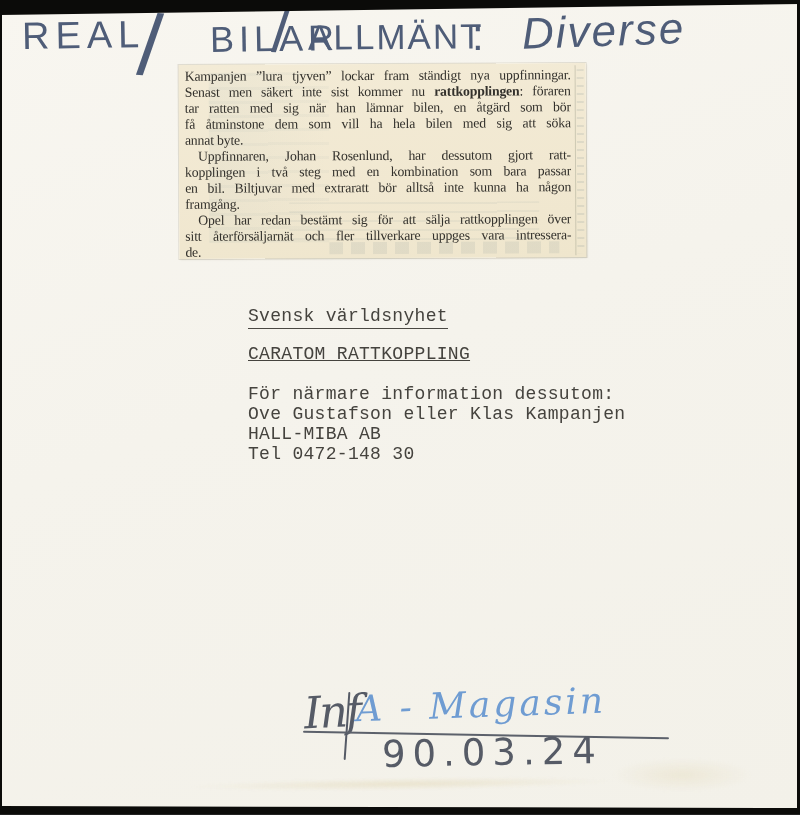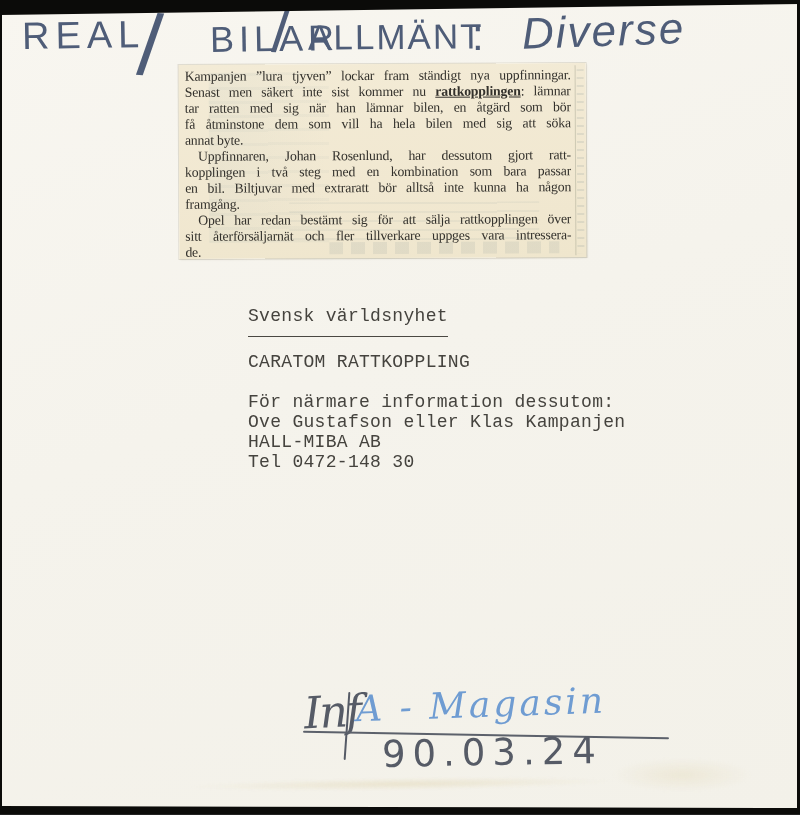--- a/index.html
+++ b/index.html
@@ -43,21 +43,21 @@
   }
   .np-text{
     position:absolute;left:6px;top:4px;width:386px;
     font-family:"Liberation Serif",serif;
     font-size:13.8px;line-height:16px;letter-spacing:-0.2px;
     color:#33312c;
   }
   .np-line{height:16px;overflow:hidden;text-align:justify;text-align-last:justify;}
   .np-line.lastline{text-align-last:left;}
   .np-line.indent{text-indent:13px;}
-  .np-bold{font-weight:bold;text-decoration:underline;}
+  .np-bold{font-weight:bold;}
   
   .col-rule{position:absolute;left:396px;top:2px;bottom:2px;width:1px;background:rgba(110,120,100,0.28);}
   .ghost-col{
     position:absolute;left:398px;top:6px;bottom:4px;right:2px;
     background:repeating-linear-gradient(to bottom,rgba(90,115,125,0.13) 0 2px,transparent 2px 8px);
   }
   .ghost-a{
     position:absolute;left:110px;top:138px;width:250px;height:40px;
     background:repeating-linear-gradient(to bottom,rgba(90,120,130,0.07) 0 2px,transparent 2px 9px);
   }
@@ -73,23 +73,23 @@
   }
 
   
   .typed{
     position:absolute;left:246px;top:306px;
     font-family:"Liberation Mono",monospace;
     color:#45433e;font-size:18px;letter-spacing:0.3px;white-space:nowrap;
   }
   .typed-headline{
     display:inline-block;border-bottom:1.6px solid #4a4842;
-    padding-bottom:10px;margin-bottom:15px;
+    padding-bottom:2px;margin-bottom:15px;
   }
-  .typed-product{margin-bottom:20px;}
+  .typed-product{margin-bottom:20px;text-decoration:underline;}
   .typed-line{line-height:20px;}
 
   
   .sig-dark{
     position:absolute;left:302px;top:686px;
     font-family:"DejaVu Serif",serif;font-style:italic;
     font-size:44px;color:#565b66;letter-spacing:-2px;transform:rotate(-3deg);
   }
   .sig-blue{
     position:absolute;left:354px;top:684px;
@@ -139,21 +139,21 @@
     </div>
 
     <div class="clipping">
       <div class="ghost-b"></div>
       <div class="ghost-a"></div>
       <div class="ghost-c"></div>
       <div class="col-rule"></div>
       <div class="ghost-col"></div>
       <div class="np-text">
         <div class="np-line">Kampanjen ”lura tjyven” lockar fram ständigt nya uppfinningar.</div>
-        <div class="np-line"><span>Senast men säkert inte sist kommer nu </span><span class="np-bold">rattkopplingen</span><span>: lämnar</span></div>
+        <div class="np-line"><span>Senast men säkert inte sist kommer nu </span><span class="np-bold">rattkopplingen</span><span>: föraren</span></div>
         <div class="np-line">tar ratten med sig när han lämnar bilen, en åtgärd som bör</div>
         <div class="np-line">få åtminstone dem som vill ha hela bilen med sig att söka</div>
         <div class="np-line lastline">annat byte.</div>
         <div class="np-line indent">Uppfinnaren, Johan Rosenlund, har dessutom gjort ratt-</div>
         <div class="np-line">kopplingen i två steg med en kombination som bara passar</div>
         <div class="np-line">en bil. Biltjuvar med extraratt bör alltså inte kunna ha någon</div>
         <div class="np-line lastline">framgång.</div>
         <div class="np-line indent">Opel har redan bestämt sig för att sälja rattkopplingen över</div>
         <div class="np-line">sitt återförsäljarnät och fler tillverkare uppges vara intressera-</div>
         <div class="np-line lastline">de.</div>

